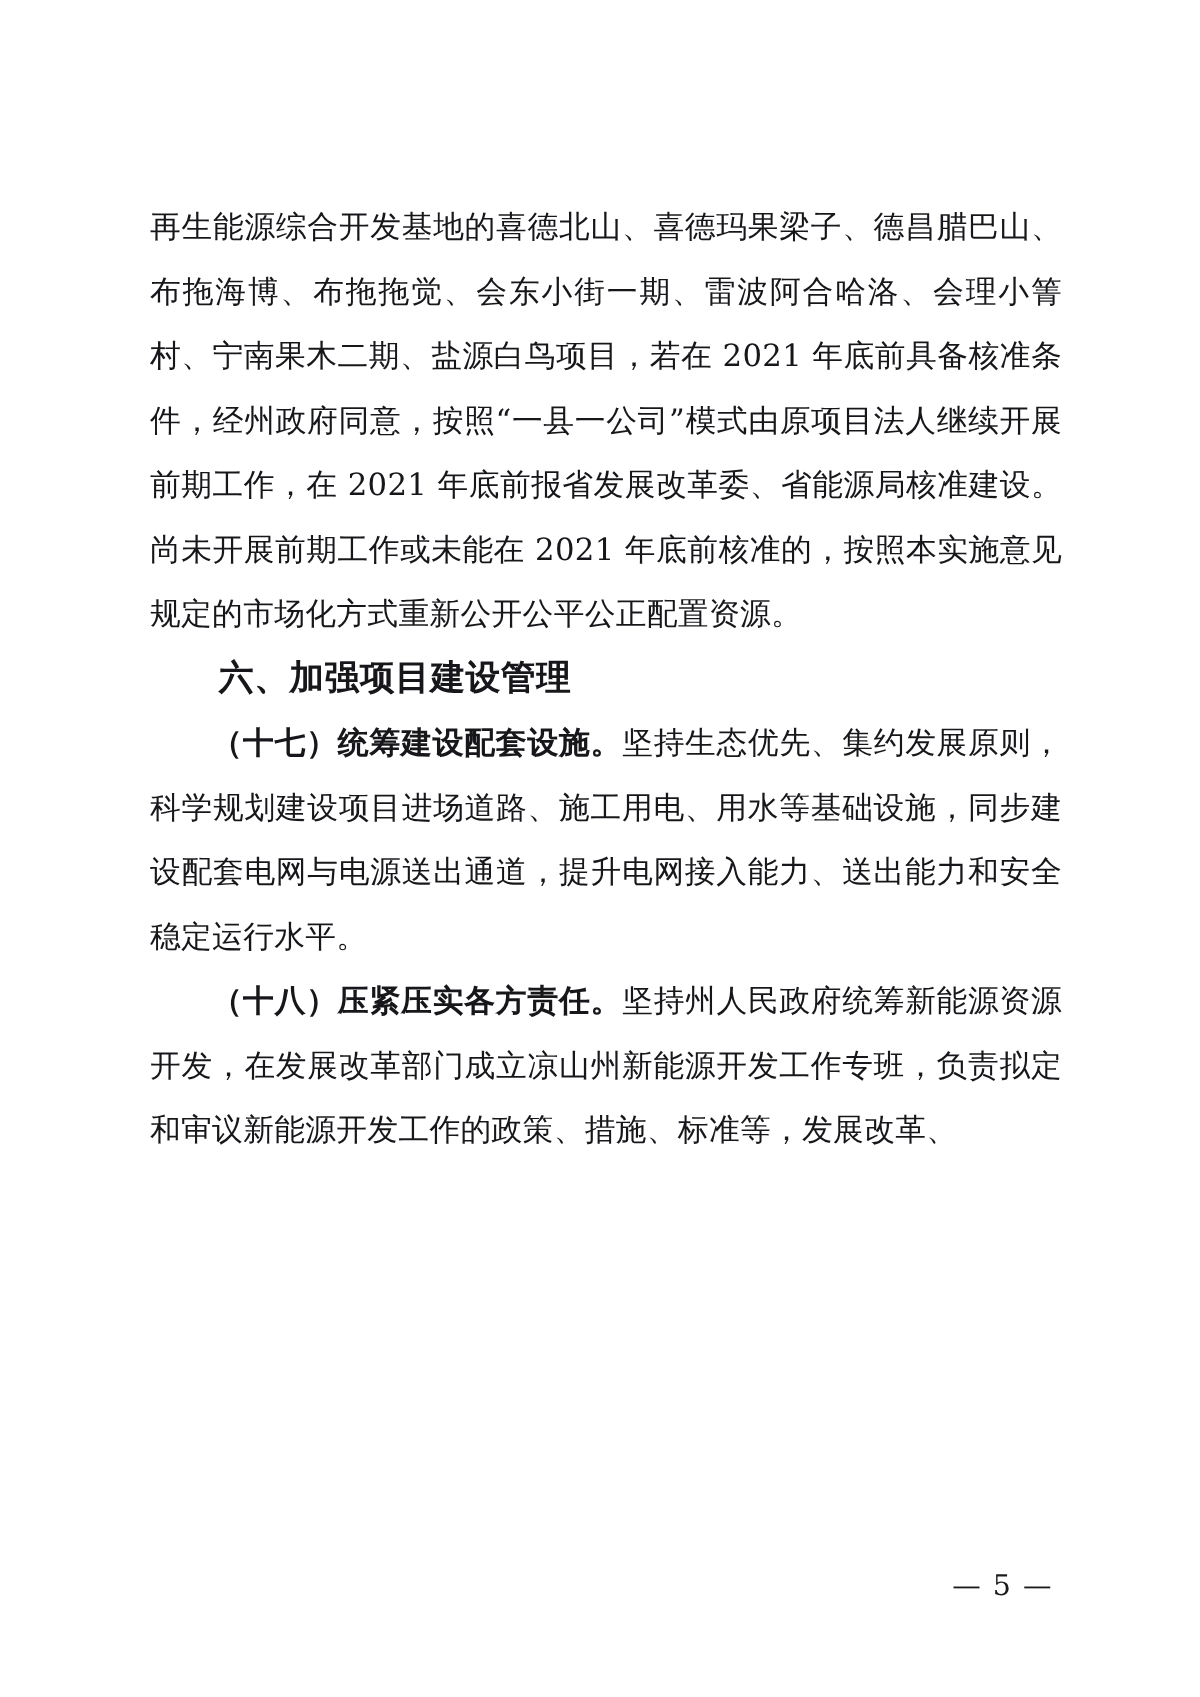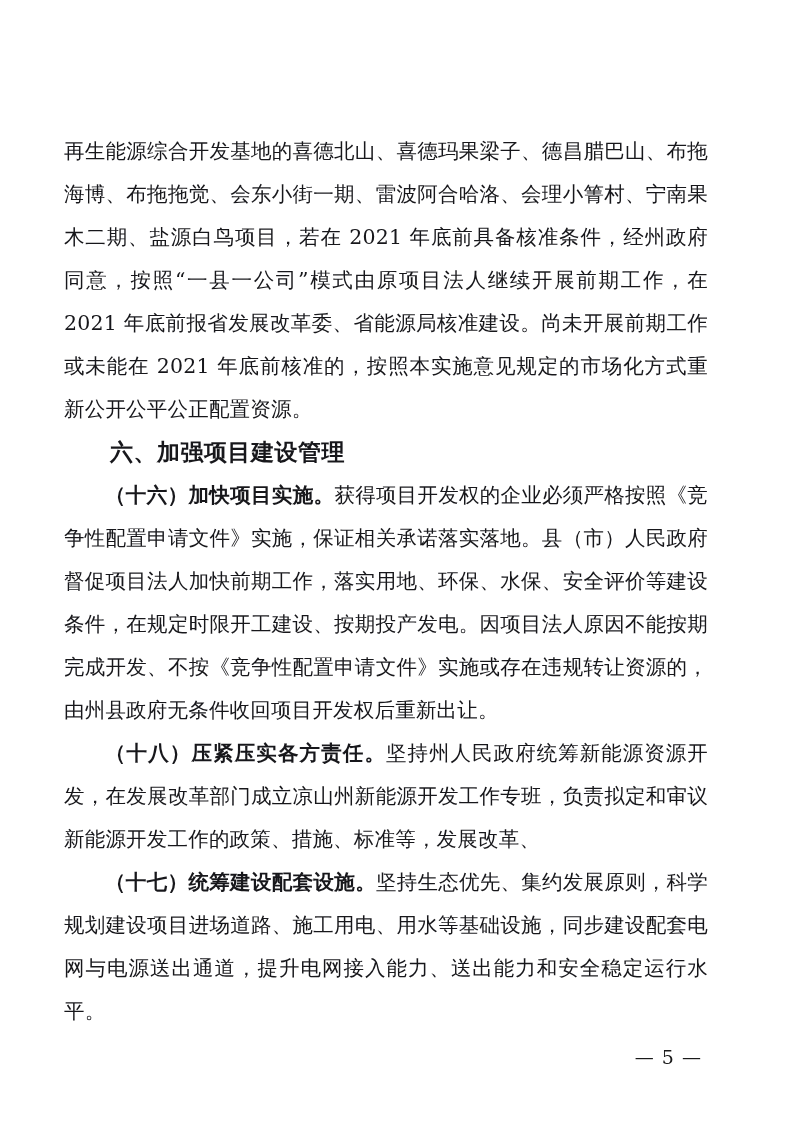--- a/index.html
+++ b/index.html
@@ -12,21 +12,21 @@
     background: #ffffff;
     font-family: "DejaVu Serif", "Liberation Serif", serif;
     color: #1a1a1a;
     overflow: hidden;
   }
   .page {
     position: relative;
     width: 800px;
     height: 1131px;
     box-sizing: border-box;
-    padding: 130px 92px 60px 64px;
+    padding: 130px 92px 60px 100px;
   }
   .doc-body {
     font-size: 20.5px;
     line-height: 43px;
     color: #17171b;
     text-align: justify;
     text-justify: inter-ideograph;
     letter-spacing: 0.2px;
   }
   .para {
@@ -64,22 +64,21 @@
 </head>
 <body>
 
 <div class="page">
   <div class="doc-body">
 
     <p class="para no-indent">再生能源综合开发基地的喜德北山、喜德玛果梁子、德昌腊巴山、布拖海博、布拖拖觉、会东小街一期、雷波阿合哈洛、会理小箐村、宁南果木二期、盐源白鸟项目，若在 2021 年底前具备核准条件，经州政府同意，按照“一县一公司”模式由原项目法人继续开展前期工作，在 2021 年底前报省发展改革委、省能源局核准建设。尚未开展前期工作或未能在 2021 年底前核准的，按照本实施意见规定的市场化方式重新公开公平公正配置资源。</p>
 
     <h2 class="section-heading">六、加强项目建设管理</h2>
 
-    <p class="para"><span class="lead">（十六）加快项目实施。</span><span>获得项目开发权的企业必须严格按照《竞争性配置申请文件》实施，保证相关承诺落实落地。县（市）人民政府督促项目法人加快前期工作，落实用地、环保、水保、安全评价等建设条件，在规定时限开工建设、按期投产发电。因项目法人原因不能按期完成开发、不按《竞争性配置申请文件》实施或存在违规转让资源的，由州县政府无条件收回项目开发权后重新出让。</span></p>
+
+    <p class="para"><span class="lead">（十七）统筹建设配套设施。</span><span>坚持生态优先、集约发展原则，科学规划建设项目进场道路、施工用电、用水等基础设施，同步建设配套电网与电源送出通道，提升电网接入能力、送出能力和安全稳定运行水平。</span></p>
 
     <p class="para"><span class="lead">（十八）压紧压实各方责任。</span><span>坚持州人民政府统筹新能源资源开发，在发展改革部门成立凉山州新能源开发工作专班，负责拟定和审议新能源开发工作的政策、措施、标准等，发展改革、</span></p>
-
-    <p class="para"><span class="lead">（十七）统筹建设配套设施。</span><span>坚持生态优先、集约发展原则，科学规划建设项目进场道路、施工用电、用水等基础设施，同步建设配套电网与电源送出通道，提升电网接入能力、送出能力和安全稳定运行水平。</span></p>
 
   </div>
 
   <div class="page-number">— 5 —</div>
 </div>
 
 </body></html>

